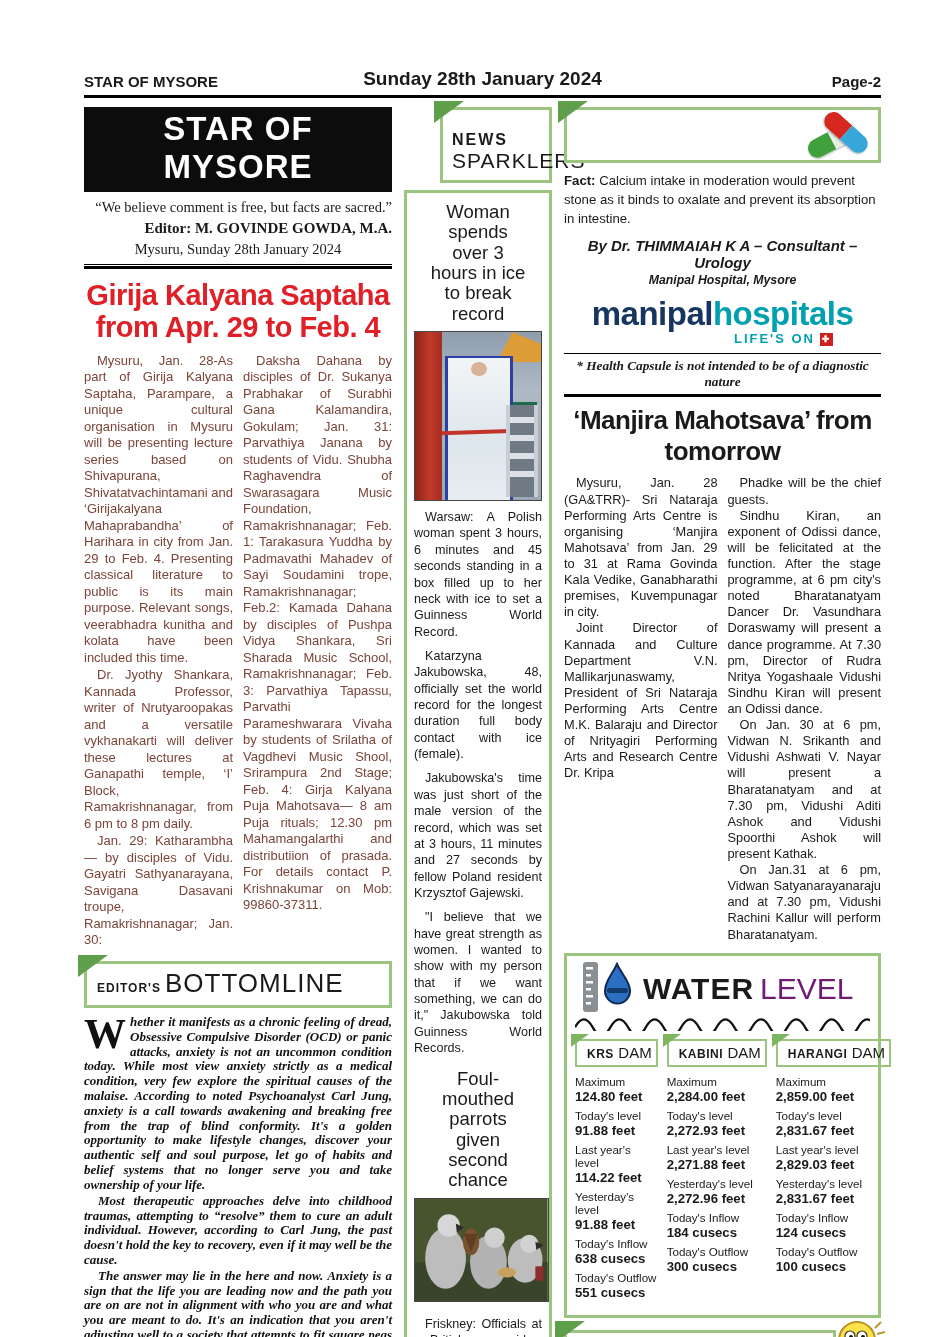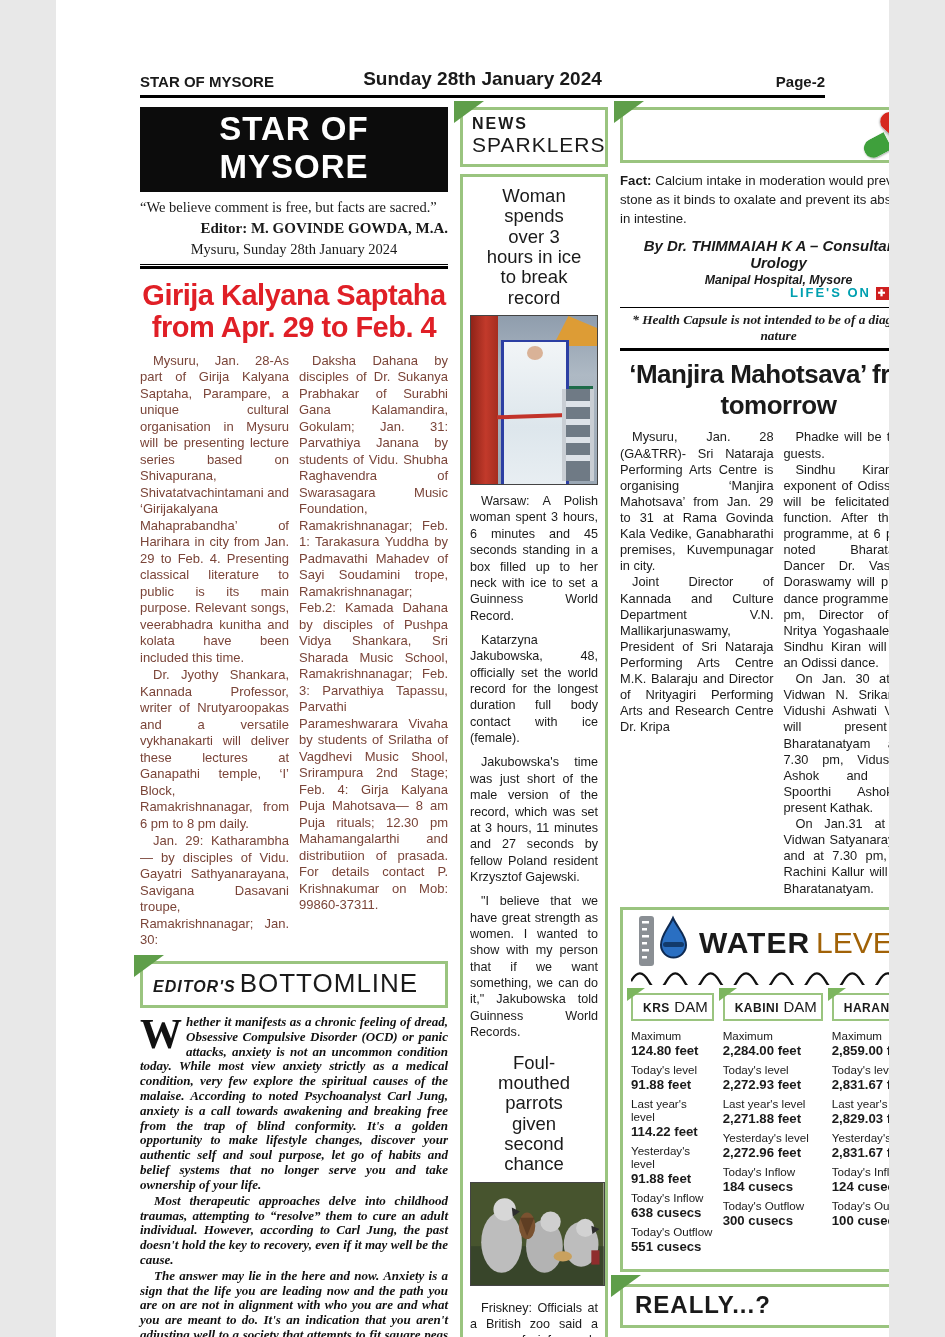--- a/index.html
+++ b/index.html
@@ -1,18 +1,18 @@
 <!DOCTYPE html>
 <html><head>
 <meta charset="utf-8">
 <style>
   * { box-sizing: border-box; margin: 0; padding: 0; }
   html,body { background:#e8e8e8; }
   body { font-family:"Liberation Sans", sans-serif; color:#1a1a1a; }
-  .page { position:relative; width:833px; height:1337px; background:#fff; margin:0 auto;
+  .page { position:relative; width:945px; height:1337px; background:#fff; margin:0 auto;
           padding:68px 64px 0 84px; overflow:hidden; }
 
   
   .topbar { display:flex; align-items:flex-end; border-bottom:3px solid #000; padding-bottom:5px; }
   .topbar .paper { font-weight:bold; font-size:15px; width:200px; }
   .topbar .date  { font-weight:bold; font-size:19px; flex:1; text-align:center; }
   .topbar .pageno{ font-weight:bold; font-size:15px; width:200px; text-align:right; }
 
   .columns { display:flex; gap:12px; margin-top:9px; }
   .col-left { width:308px; }
@@ -22,43 +22,43 @@
   
   .gbox { border:3px solid #9ac47f; background:#fff; position:relative; }
   .flagged::before { content:""; position:absolute; top:-9px; left:-9px;
       border-top:22px solid #5f9e4a; border-right:30px solid transparent; }
   .flag-sm::before { content:""; position:absolute; top:-7px; left:-6px;
       border-top:13px solid #7db65f; border-right:18px solid transparent; }
 
   
   .masthead { background:#0c0c0c; color:#fff; text-align:center; font-weight:800;
       font-size:33px; letter-spacing:1px; padding:3px 0 6px; }
-  .quote { font-family:"Liberation Serif", serif; font-size:14.5px; text-align:left; margin-top:7px; }
+  .quote { font-family:"Liberation Serif", serif; font-size:14.5px; text-align:right; margin-top:7px; }
   .editor-line { font-family:"Liberation Serif", serif; font-weight:bold; font-size:15px; text-align:right; margin-top:4px; }
   .dateline { font-family:"Liberation Serif", serif; font-size:14.5px; text-align:center; margin-top:4px; }
   .double-rule { border-top:1px solid #000; border-bottom:3px solid #000; height:5px; margin-top:6px; }
 
   .girija-head { color:#e01f26; font-weight:800; font-size:29px; line-height:1.12;
       text-align:center; margin-top:10px; letter-spacing:-0.5px; }
   .girija-body { display:flex; gap:10px; margin-top:9px; color:#7a4438; }
   .girija-body .gcol { width:149px; font-size:13px; line-height:1.27; text-align:justify; }
   .girija-body p { text-indent:13px; }
   .girija-body p + p { margin-top:1px; }
 
   .eb-head { border:3px solid #9ac47f; margin-top:12px; padding:4px 10px 6px; position:relative; }
-  .eb-head .k1 { font-weight:800; font-size:16px; letter-spacing:1px;font-style:italic; }
+  .eb-head .k1 { font-weight:800; font-size:12px; letter-spacing:1px; }
   .eb-head .k2 { font-weight:400; font-size:26px; letter-spacing:1px; margin-left:4px; }
   .eb-body { font-family:"Liberation Serif", serif; font-style:italic; font-weight:bold;
       font-size:13px; line-height:1.14; text-align:justify; margin-top:7px; color:#111; }
   .eb-body p + p { text-indent:14px; margin-top:1px; }
   .dropcap { float:left; font-size:42px; line-height:0.8; font-weight:bold; font-style:normal;
       padding:3px 4px 0 0; font-family:"Liberation Serif", serif; }
 
   
-  .ns-head { padding:5px 9px 7px; }
+  .ns-head { padding:21px 9px 7px;margin-left:36px; }
   .ns-head .k1 { display:block; font-weight:800; font-size:16px; letter-spacing:2px; }
   .ns-head .k2 { display:block; font-weight:400; font-size:21px; letter-spacing:1px; }
   .ns-box { margin-top:7px; padding:7px 7px 10px; }
   .ns-box h3 { font-size:18.5px; font-weight:400; text-align:center; line-height:1.1; margin:2px 16px 7px; }
   .ns-box h3.second { margin-top:12px; }
   .ns-box p { font-size:12.6px; line-height:1.3; text-align:justify; text-indent:11px; margin-top:8px; }
 
   .photo-ice { position:relative; height:170px; border:1px solid #444; overflow:hidden;
       background:linear-gradient(180deg,#8f9dad 0%,#aeb9c4 35%,#9aa7b4 100%); margin-bottom:2px; }
   .pi-red { position:absolute; left:0; top:0; bottom:0; width:27px;
@@ -112,21 +112,21 @@
   .manjira-head { font-weight:800; font-size:26px; letter-spacing:-0.5px; text-align:center;
       margin-top:8px; }
   .manjira-body { display:flex; gap:10px; margin-top:8px; }
   .manjira-body .mcol { width:153.5px; font-size:12.8px; line-height:1.26; text-align:justify; }
   .manjira-body p { text-indent:12px; }
 
   .water-box { margin-top:10px; padding:4px 8px 10px; }
   .water-head { display:flex; align-items:center; }
   .water-title { font-size:30px; margin-left:10px; }
   .water-title .w1 { font-weight:800; letter-spacing:1px; }
-  .water-title .w2 { font-weight:300; color:#a16207; margin-left:6px; }
+  .water-title .w2 { font-weight:300; color:#701a75; margin-left:6px; }
   .wave { display:block; width:100%; height:15px; margin-top:-2px; }
   .dams { display:flex; gap:9px; margin-top:8px; }
   .dam { flex:1; }
   .dam-head { border:2px solid #9ac47f; position:relative; padding:3px 4px 3px 10px;
       margin-bottom:8px; white-space:nowrap; }
   .dam-head b { font-size:12px; letter-spacing:0.5px; }
   .dam-head span { font-size:15px; font-weight:400; }
   .wl { margin-bottom:5px; }
   .wl .lab { display:block; font-size:11.6px; }
   .wl .val { display:block; font-size:13.2px; font-weight:bold; margin-top:1px; }
@@ -248,20 +248,23 @@
               <i class="h1"></i>
               <i class="h2"></i>
             </div>
         </div>
       </div>
 
       <p class="fact"><b>Fact:</b><span> Calcium intake in moderation would prevent stone as it binds to oxalate and prevent its absorption in intestine.</span></p>
       <div class="by1">By Dr. THIMMAIAH K A – Consultant – Urology</div>
       <div class="by2">Manipal Hospital, Mysore</div>
 
+      <div class="manipal">
+        <span class="m1">manipal</span><span class="m2">hospitals</span>
+      </div>
       <div class="lifes-on">
         <span>LIFE'S ON</span><span class="flag-sq">✚</span>
       </div>
 
       <div class="rule-thin"></div>
       <div class="disclaimer">* Health Capsule is not intended to be of a diagnostic nature</div>
       <div class="rule-thick"></div>
 
       <h2 class="manjira-head">‘Manjira Mahotsava’ from tomorrow</h2>
       <div class="manjira-body">

